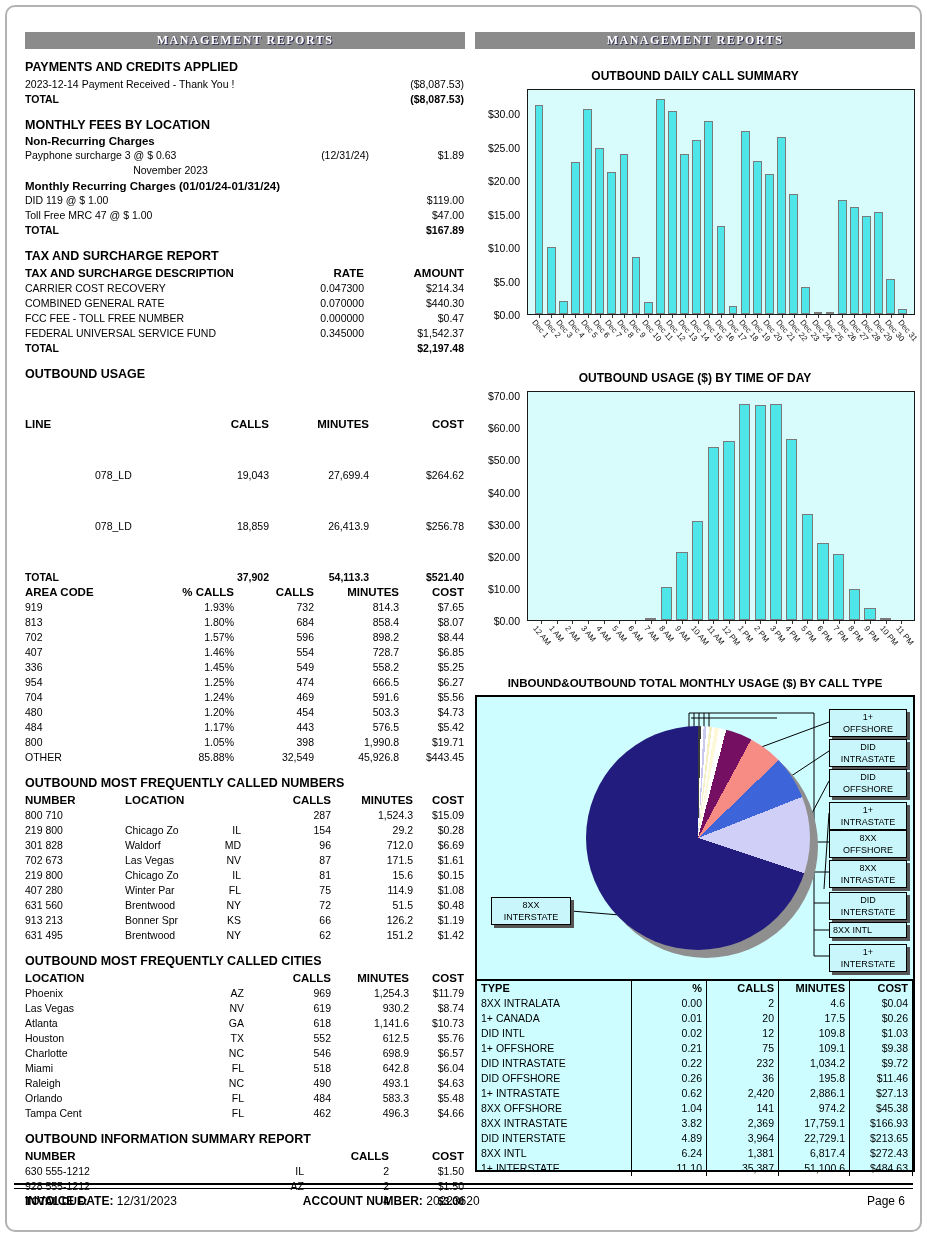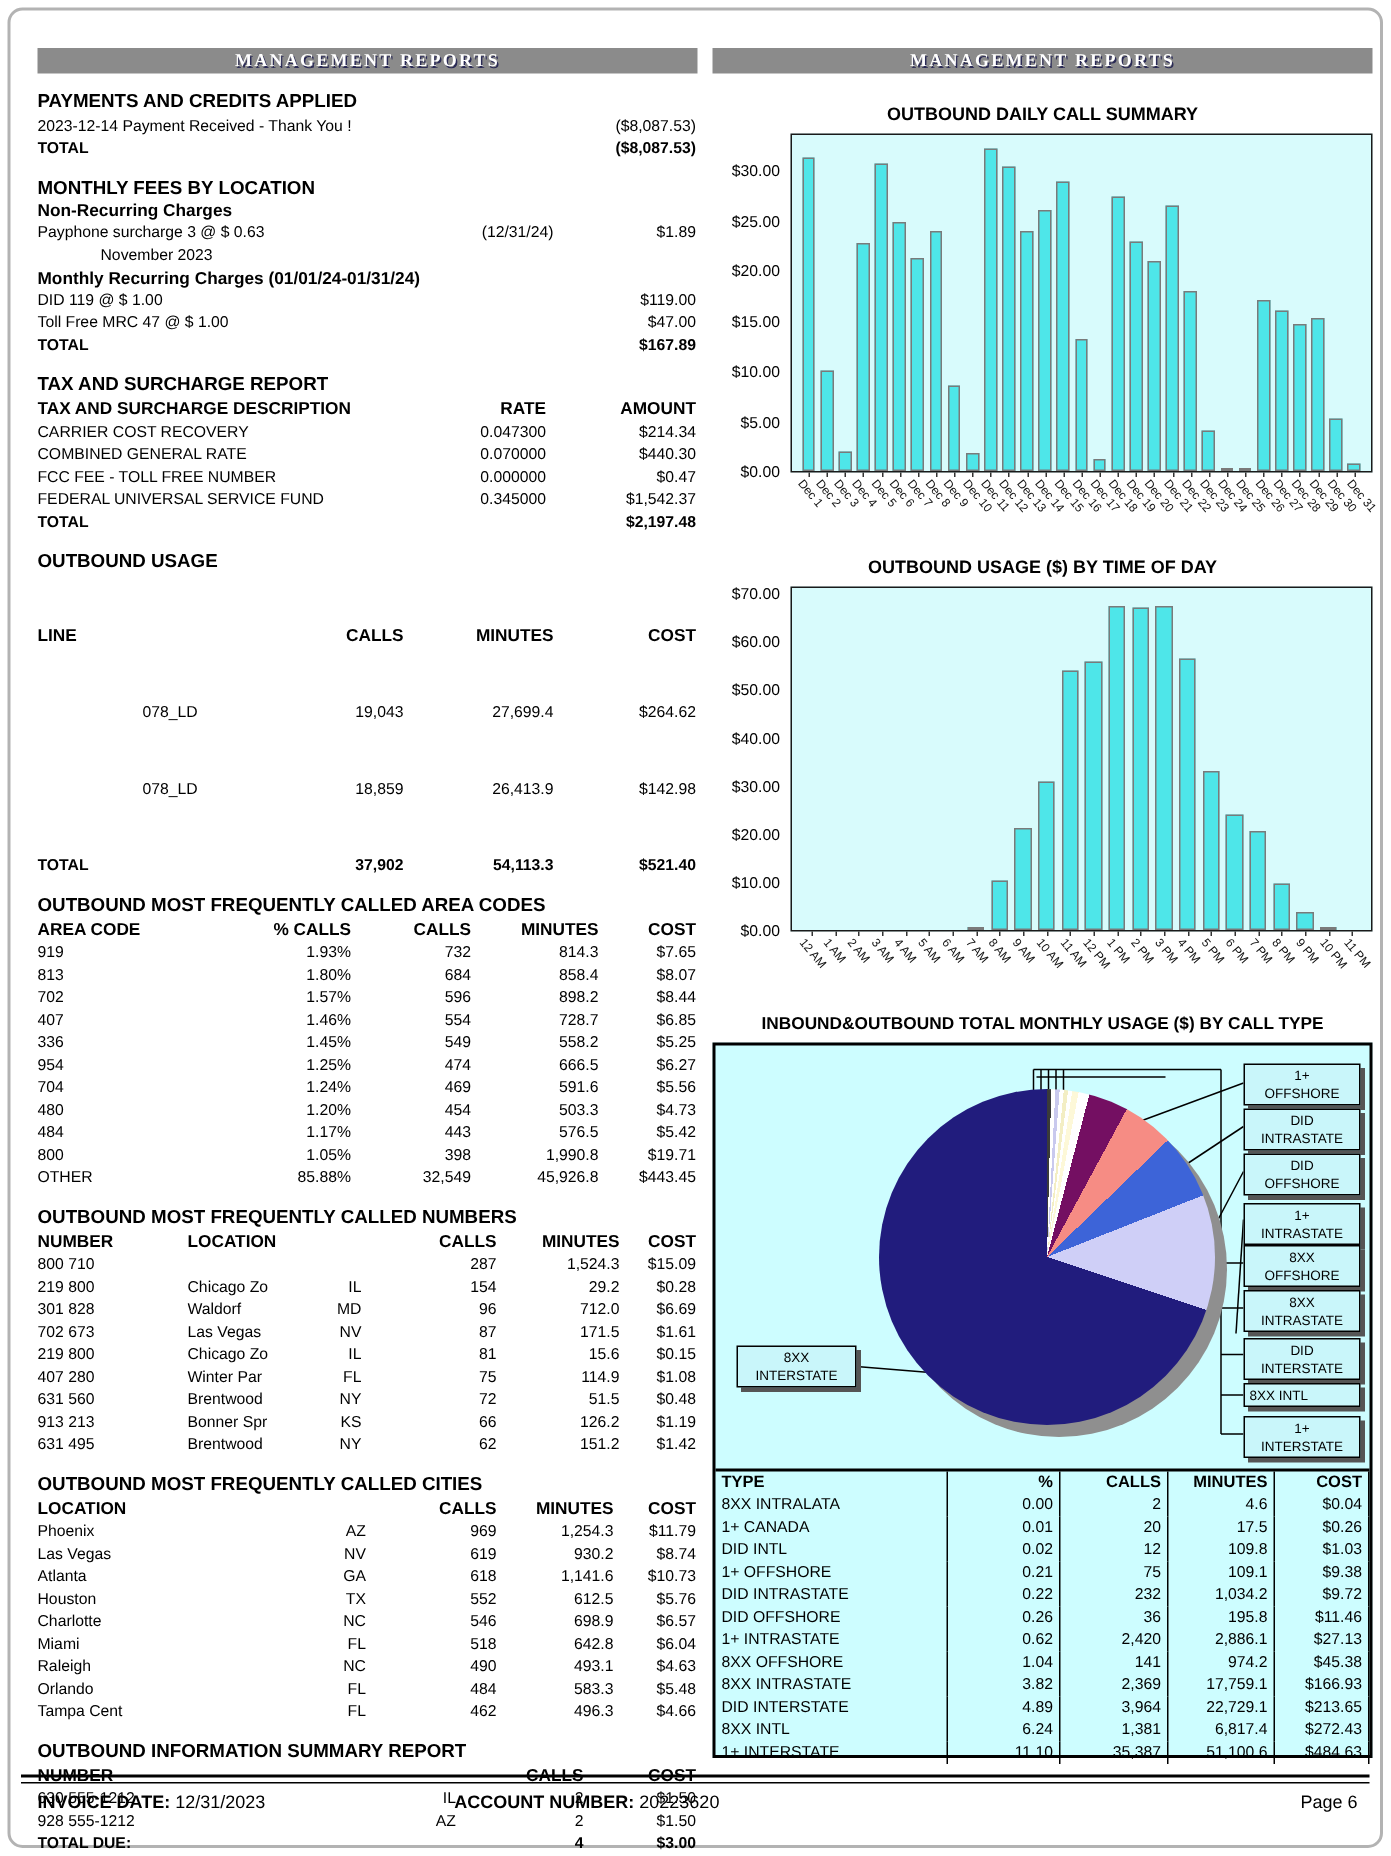--- a/index.html
+++ b/index.html
@@ -15,21 +15,21 @@
 
   h2.sec { font-size:12.5px; font-weight:bold; margin:11px 0 3px; }
   h3.sub { font-size:11.5px; font-weight:bold; margin:2px 0 1px; }
 
   .t { display:block; }
   .trow { display:grid; font-size:10.5px; line-height:15px; }
   .trow .cell { text-align:right; padding-right:1px; white-space:nowrap; overflow:hidden; }
   .trow .cell:first-child { text-align:left; }
   .trow.bold { font-weight:bold; }
   .trow.thead { font-weight:bold; font-size:11.5px; }
-  .trow.indent .cell:first-child { padding-left:42px; }
+  .trow.indent .cell:first-child { padding-left:42px;text-align:center; }
 
   .gpay  .trow, .gpay  { grid-template-columns:1fr 110px; }
   .gfees .trow, .gfees { grid-template-columns:1fr 95px 95px; }
   .gtax  .trow, .gtax  { grid-template-columns:1fr 100px 100px; }
   .gusage .trow, .gusage { grid-template-columns:1fr 95px 100px 95px;margin-top:36px; }
   .gusage .trow:not(.bold):not(.thead) .cell:first-child { padding-left:70px; }
   .garea .trow, .garea { grid-template-columns:95px 115px 80px 85px 1fr; }
   .gnum  .trow, .gnum  { grid-template-columns:100px 85px 32px 90px 82px 1fr; }
   .gnum  .trow .cell:nth-child(2) { text-align:left; }
   .gcity .trow, .gcity { grid-template-columns:160px 60px 87px 78px 1fr; }
@@ -182,33 +182,32 @@
           <div class="trow">
             <span class="cell">078_LD</span>
             <span class="cell">19,043</span>
             <span class="cell">27,699.4</span>
             <span class="cell">$264.62</span>
           </div>
           <div class="trow">
             <span class="cell">078_LD</span>
             <span class="cell">18,859</span>
             <span class="cell">26,413.9</span>
-            <span class="cell">$142.98</span>
+            <span class="cell">$256.78</span>
           </div>
           <div class="trow bold">
             <span class="cell">TOTAL</span>
             <span class="cell">37,902</span>
             <span class="cell">54,113.3</span>
             <span class="cell">$521.40</span>
           </div>
         </div>
     </section>
 
     <section>
-      <h2 class="sec">OUTBOUND MOST FREQUENTLY CALLED AREA CODES</h2>
       <div class="t garea">
           <div class="trow bold thead">
             <span class="cell">AREA CODE</span>
             <span class="cell">% CALLS</span>
             <span class="cell">CALLS</span>
             <span class="cell">MINUTES</span>
             <span class="cell">COST</span>
           </div>
           <div class="trow">
             <span class="cell">919</span>

